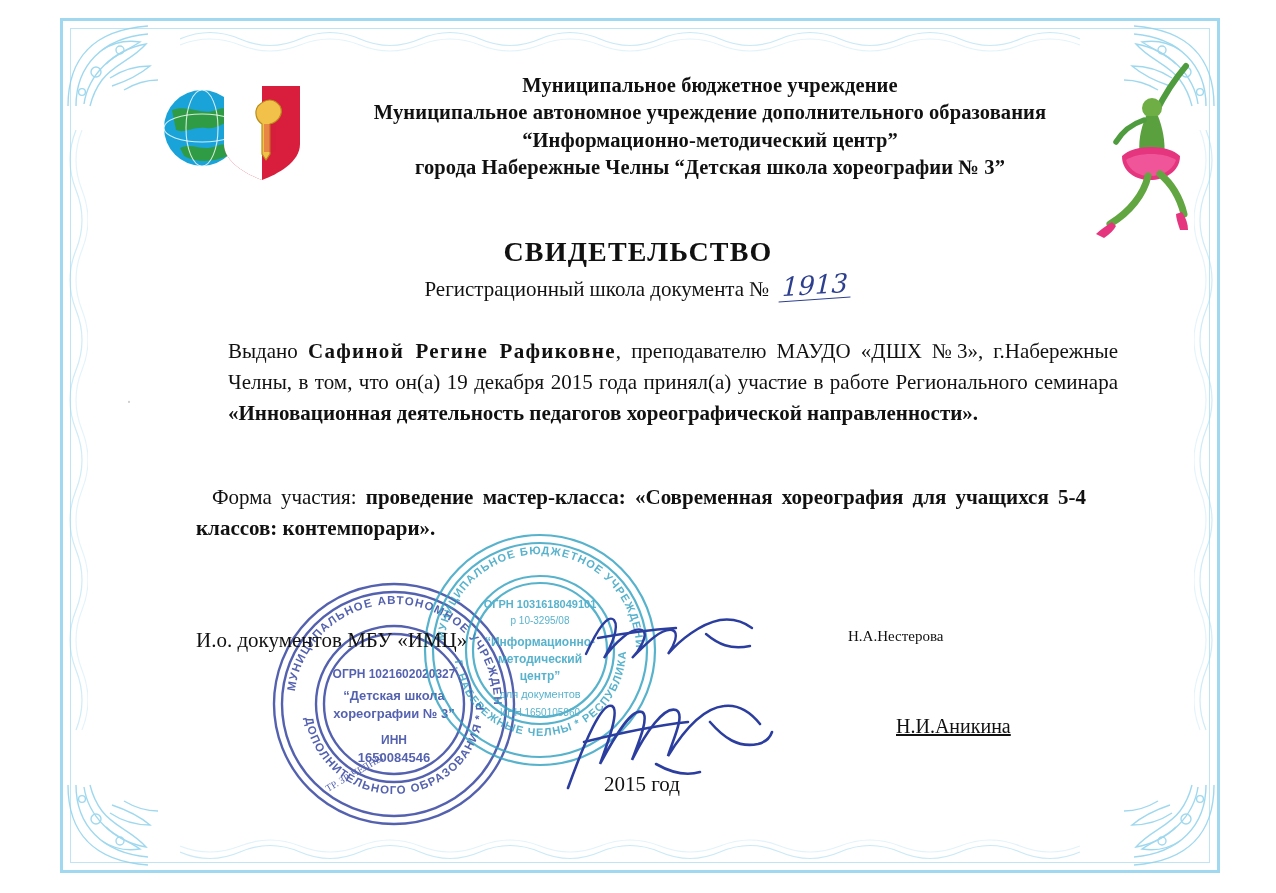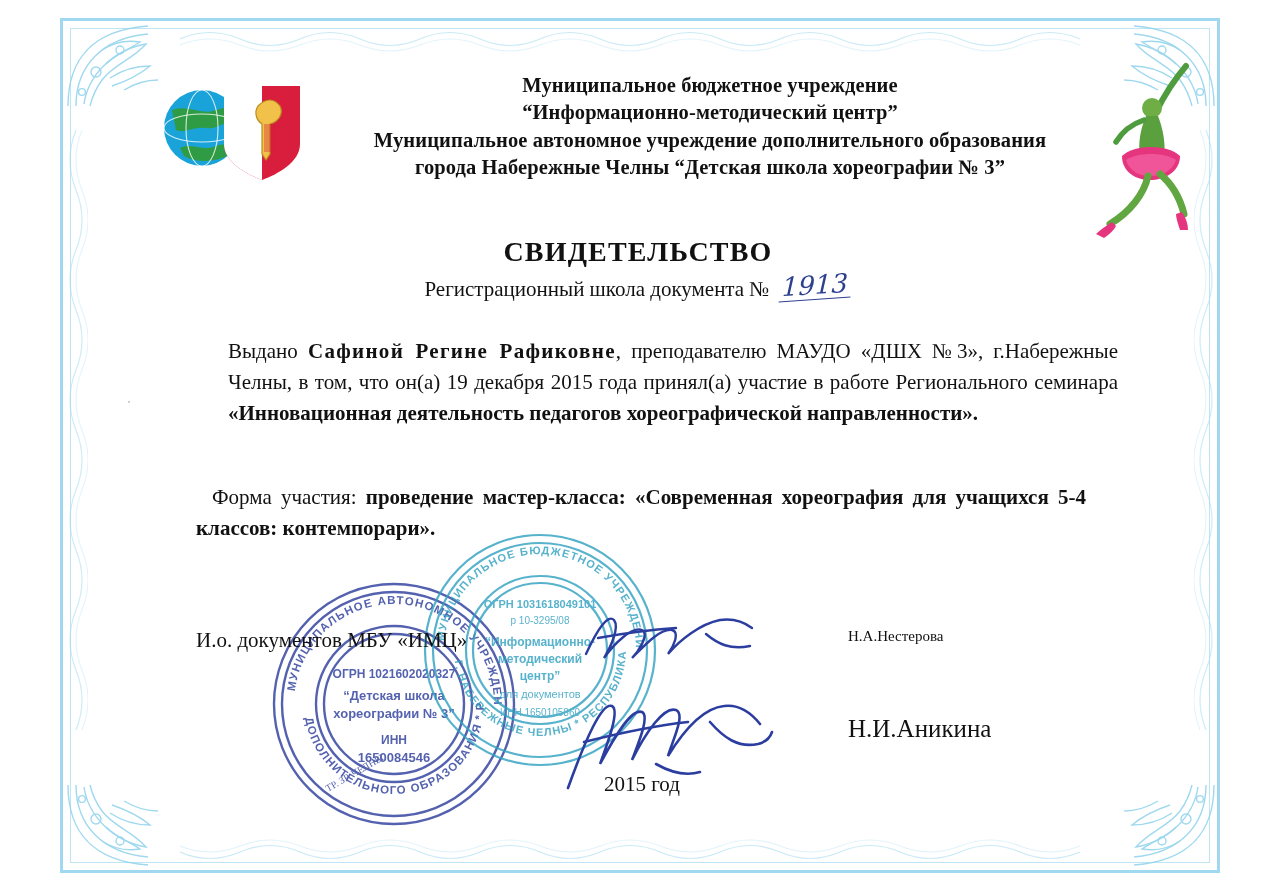--- a/index.html
+++ b/index.html
@@ -175,23 +175,24 @@
   }
   .sig-row-2-left {
     position: absolute;
     left: 196px;
     top: 688px;
     font-size: 21px;
     line-height: 1.35;
   }
   .sig-row-2-right {
     position: absolute;
-    left: 848px;
+    left: 896px;
     top: 715px;
-    font-size: 25px;
+    font-size: 20px;
+    text-decoration: underline;
   }
   .year {
     position: absolute;
     left: 604px;
     top: 772px;
     font-size: 21px;
   }
 
   
   .stamp {
@@ -368,22 +369,22 @@
 
       <path d="M44 170 C 38 174 32 178 28 182 L36 186 C 42 182 46 178 48 174 Z" fill="#e5357e"></path>
       <path d="M114 160 C 118 166 120 172 120 178 L112 178 C 110 172 108 166 108 162 Z" fill="#e5357e"></path>
 
       <path d="M76 68 C 64 72 54 80 48 90" stroke="#4f9c3f" stroke-width="5.5" fill="none" stroke-linecap="round"></path>
     </svg>
   </div>
 
   <div class="org-block">
     <div>Муниципальное бюджетное учреждение</div>
+    <div>Муниципальное автономное учреждение дополнительного образования</div>
     <div>“Информационно-методический центр”</div>
-    <div>Муниципальное автономное учреждение дополнительного образования</div>
     <div>города Набережные Челны  “Детская школа хореографии № 3”</div>
   </div>
 
   <div class="doc-title">СВИДЕТЕЛЬСТВО</div>
   <div class="reg-line">
     <span class="reg-text">Регистрационный школа документа №</span><span class="reg-number">1913</span>
   </div>
 
   <div class="faint-mark">·</div>
 

